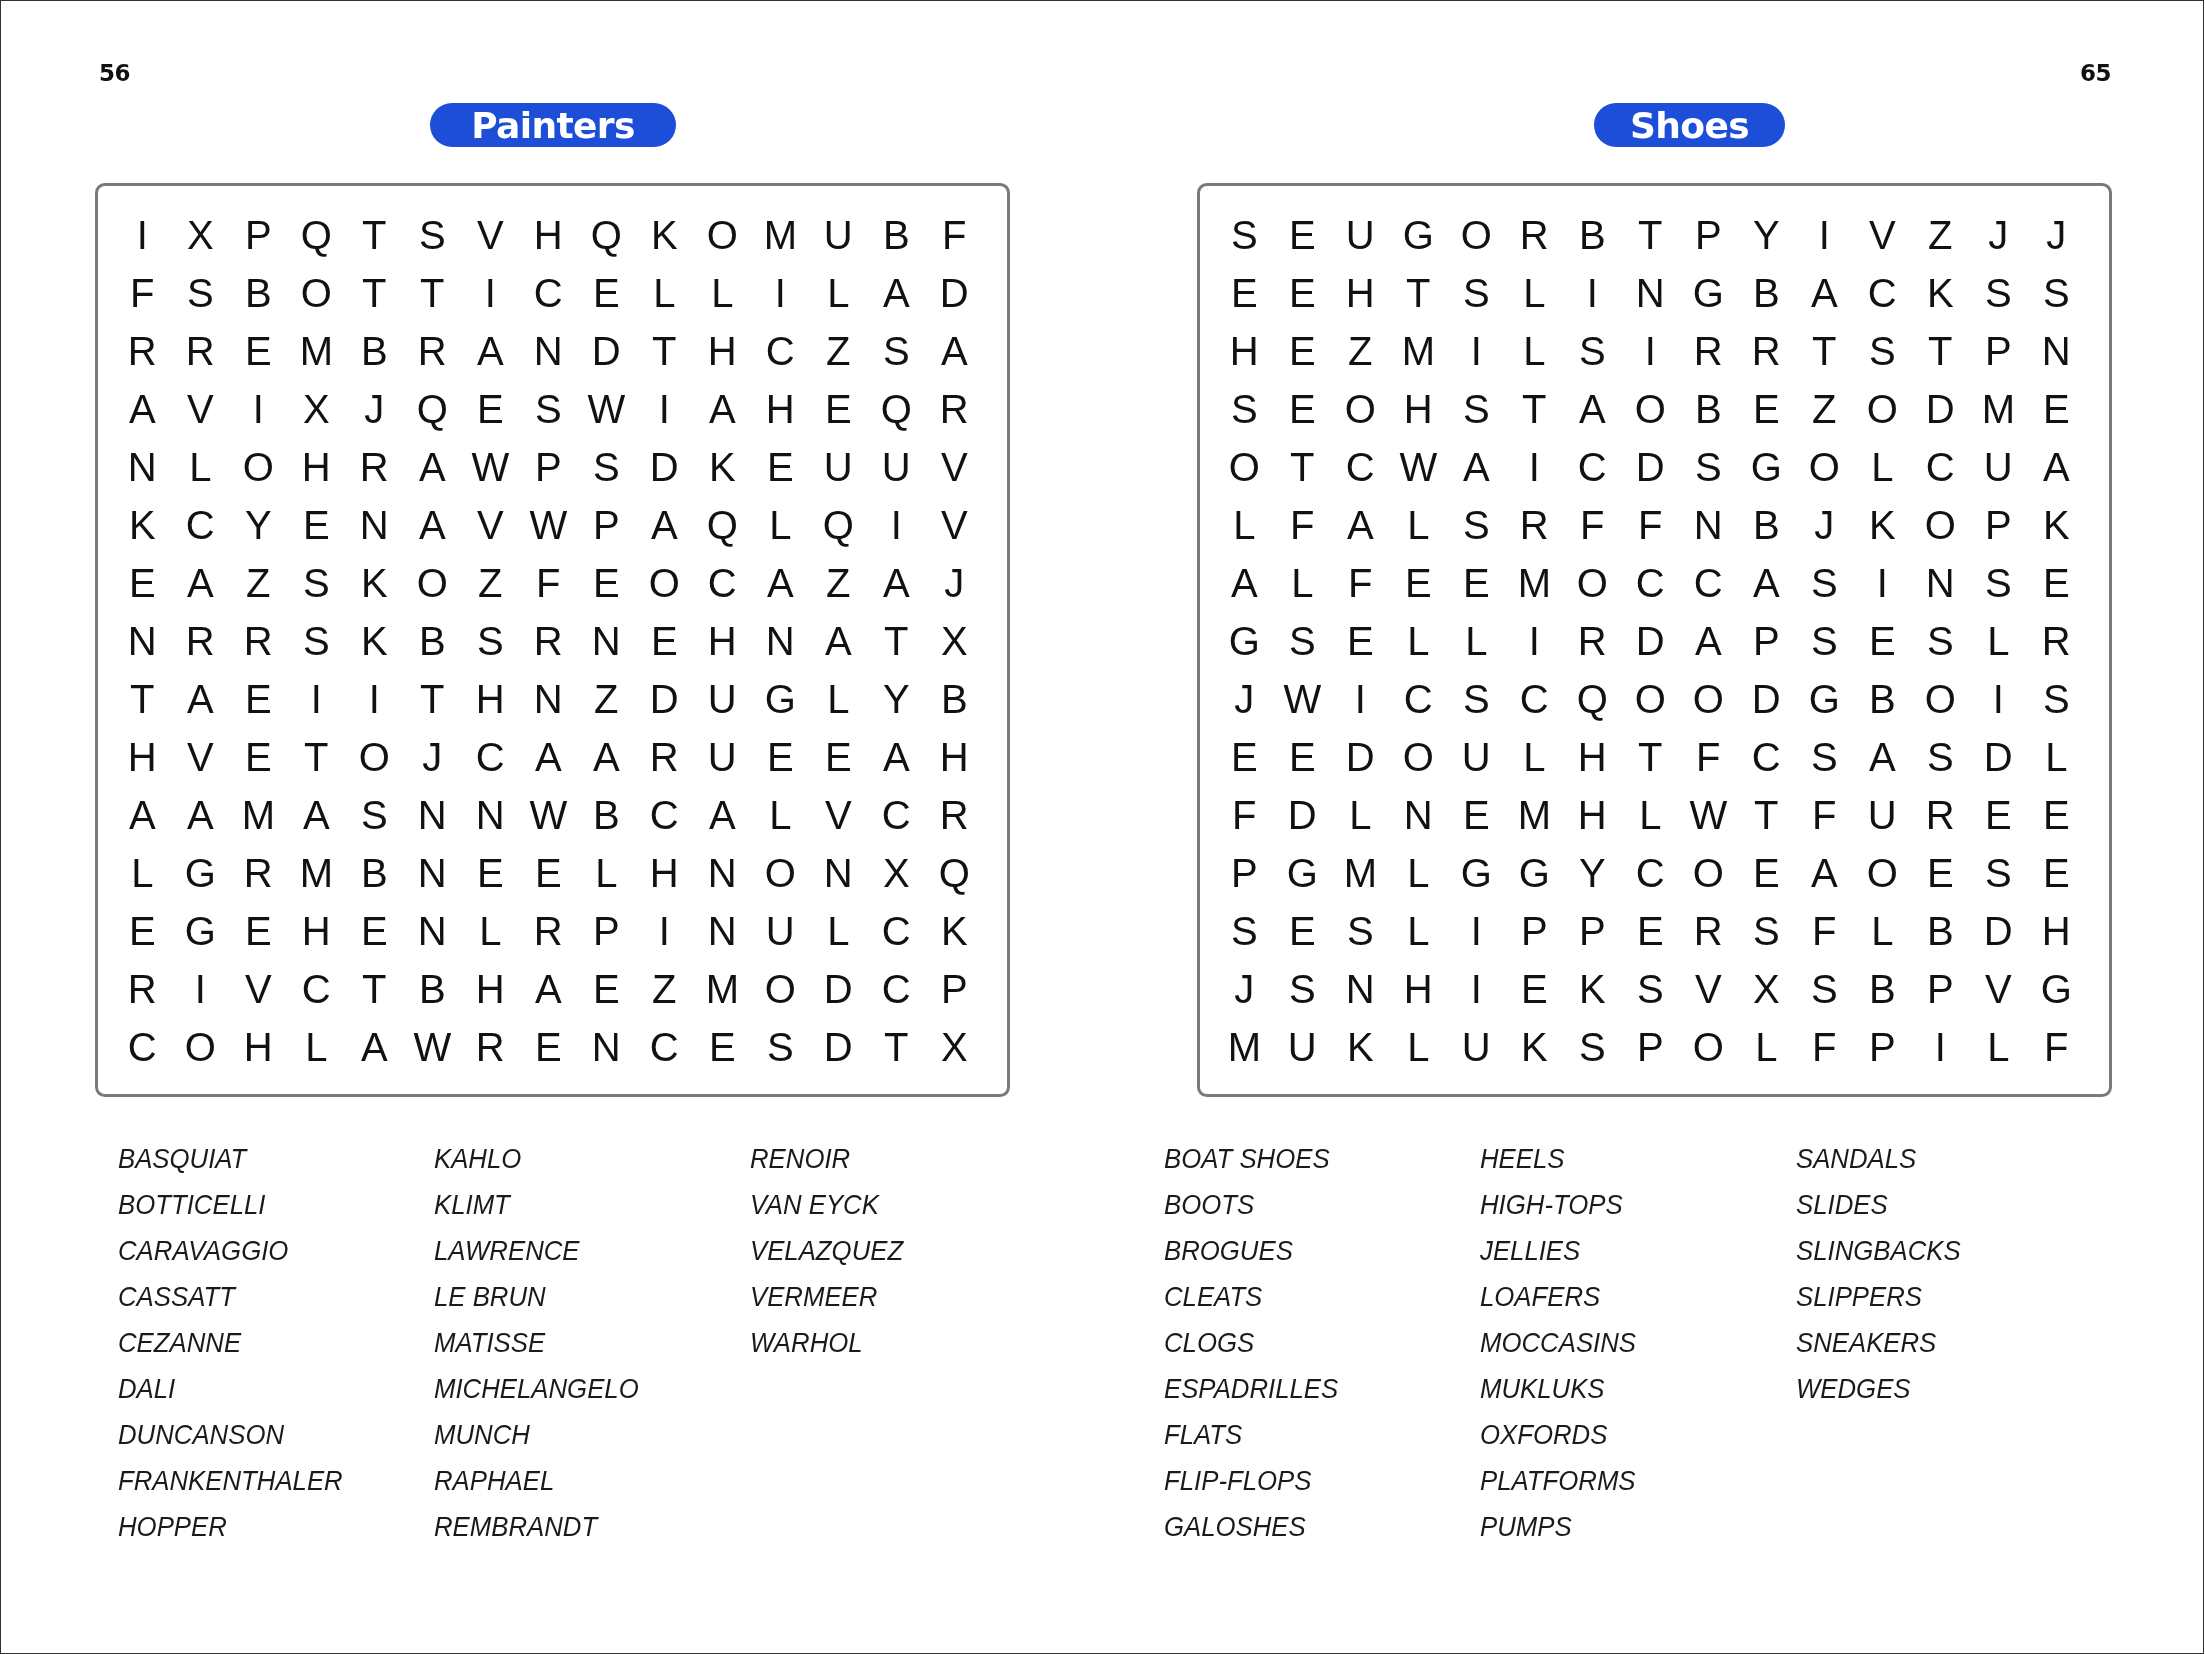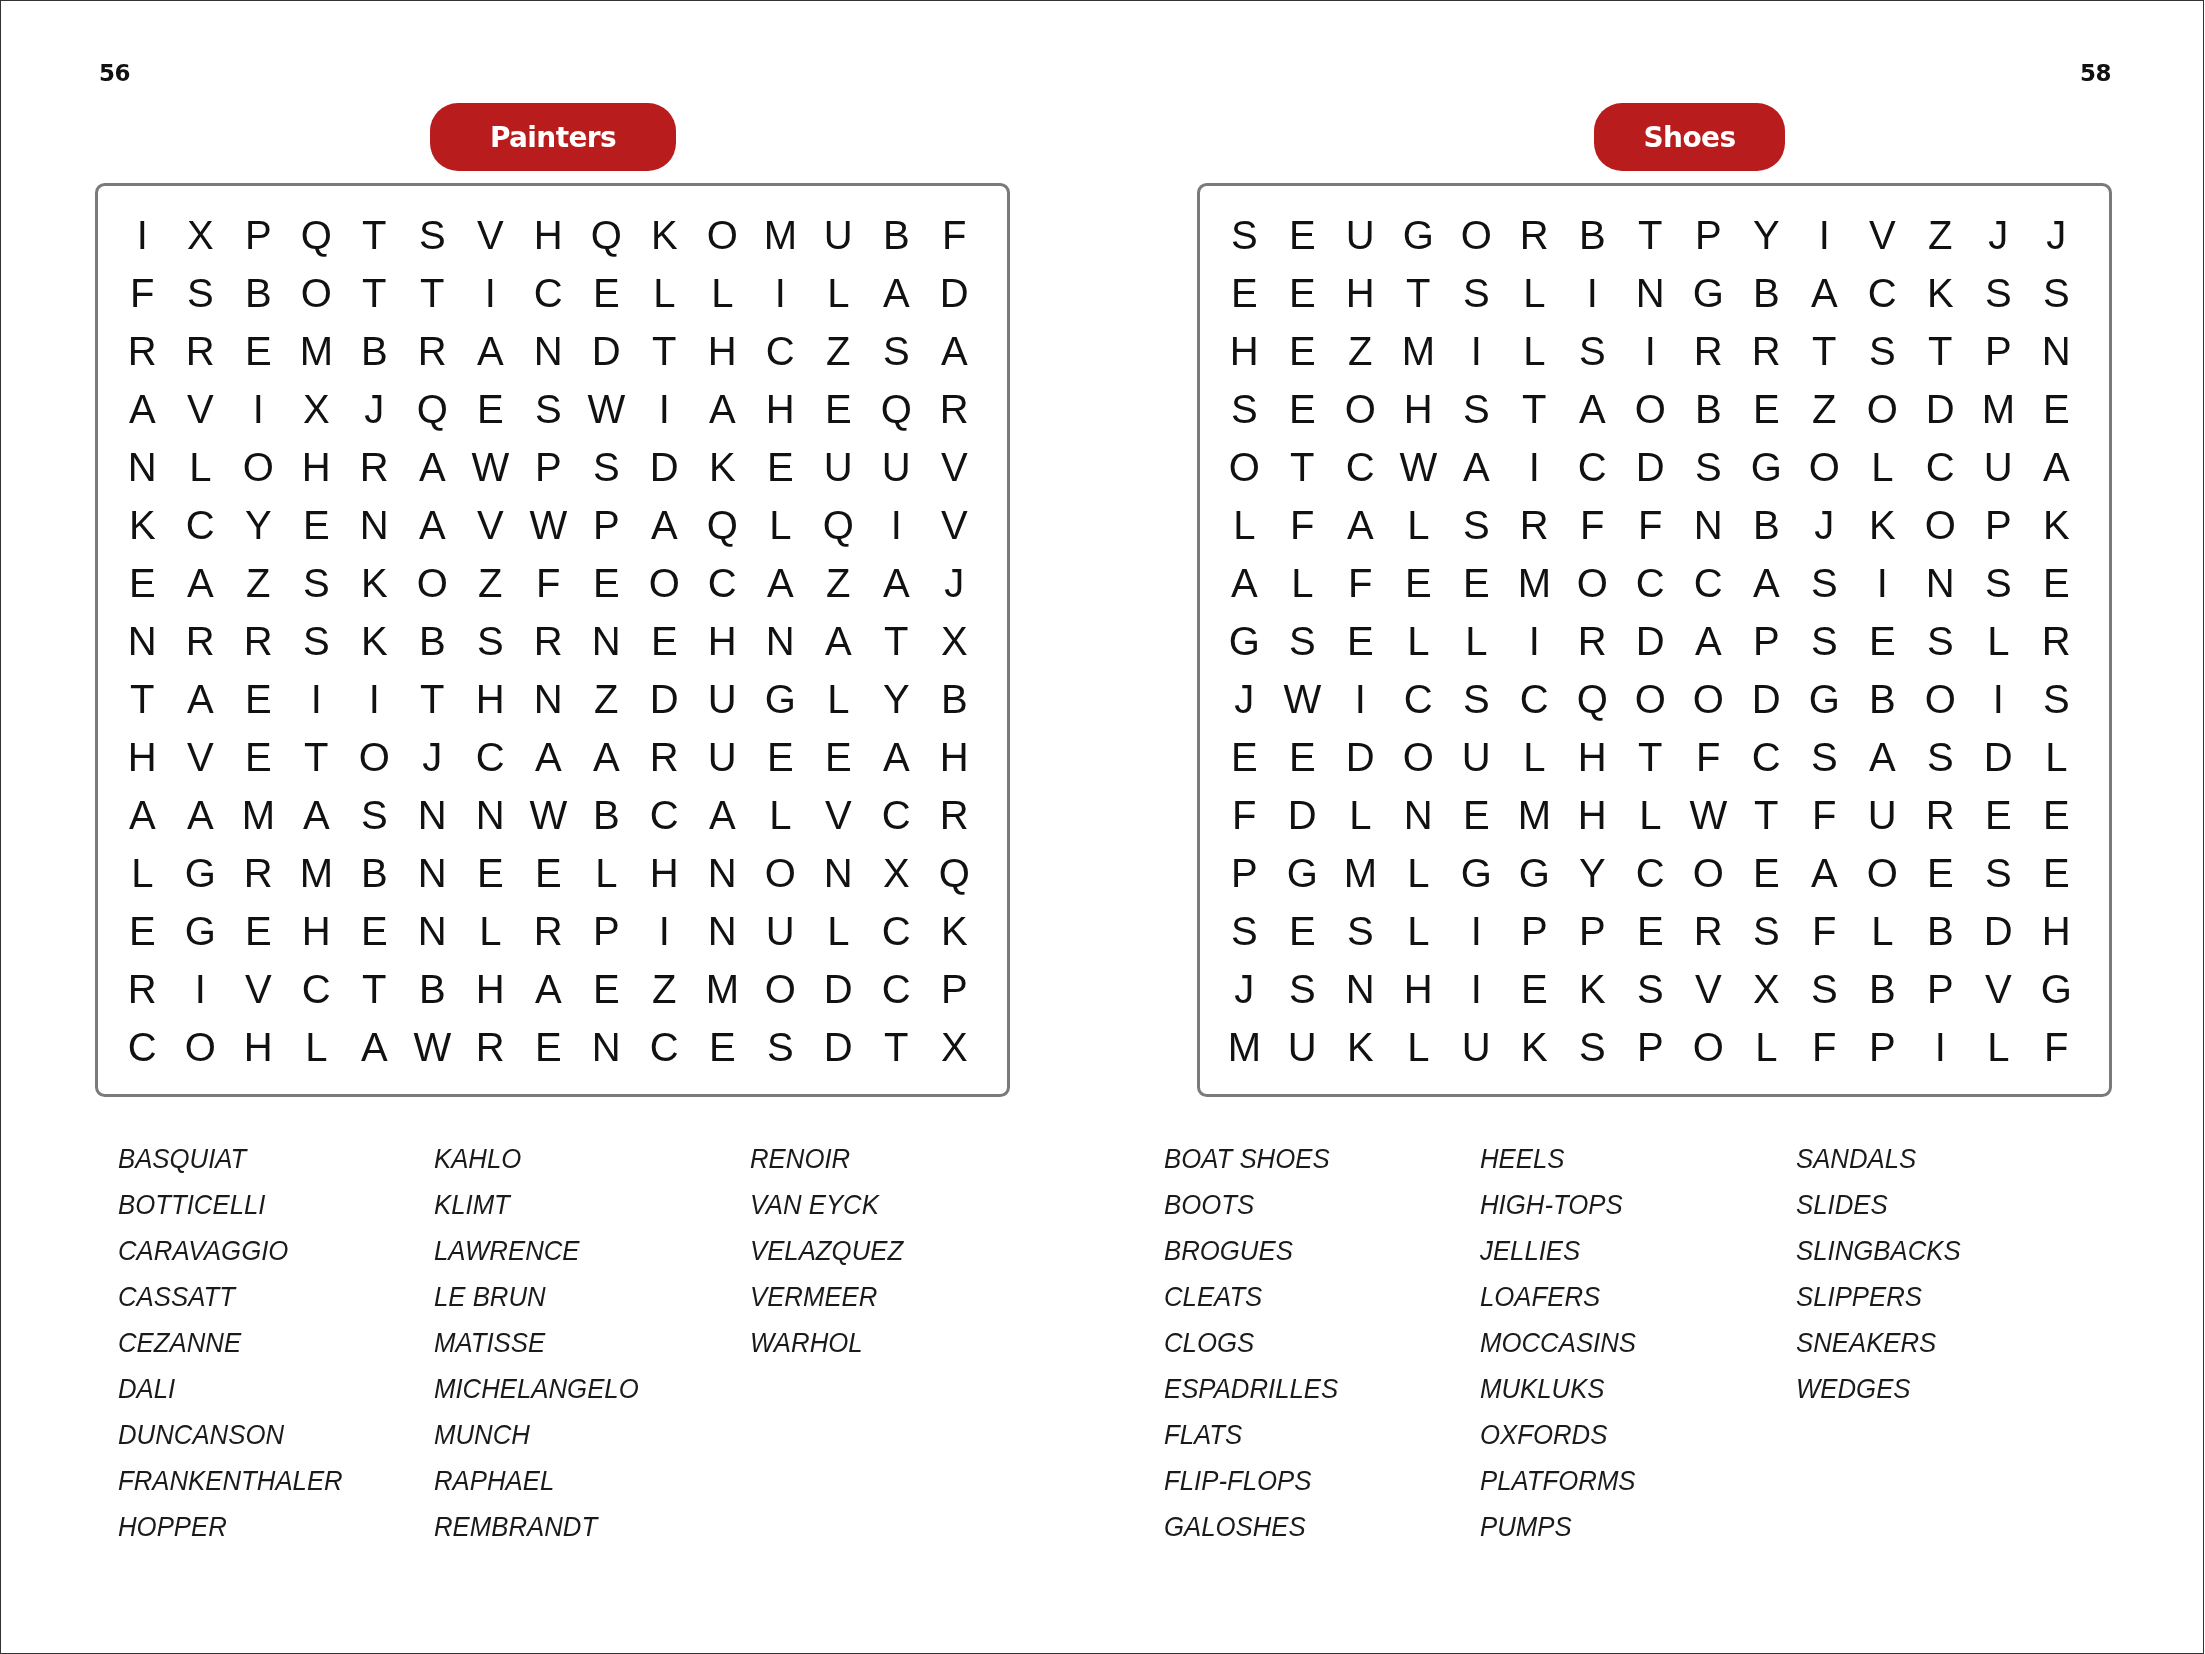--- a/index.html
+++ b/index.html
@@ -2,24 +2,24 @@
 <html style="font-size:9.8px"><head>
 <meta charset="utf-8">
 <style>
   html, body { margin: 0; padding: 0; background: #ffffff; }
   body { width: 2205px; height: 1655px; position: relative; overflow: hidden;
          font-family: "Liberation Sans", "DejaVu Sans", sans-serif; color: #1a1a1a; }
   .spread { position: absolute; left: 0; top: 0; width: 2204px; height: 1654px;
             border: 0.6px solid #333; box-sizing: border-box; }
   .page-num { position: absolute; top: 59px; font-family: "DejaVu Sans", sans-serif;
               font-weight: bold; font-size: 23px; color: #111; letter-spacing: -0.6px; }
-  .pill { position: absolute; top: 102px; height: 68px; border-radius: 28px;
-          background: #b91c1c; color: #ffffff; display: flex; align-items: center;
+  .pill { position: absolute; top: 102px; height: 44px; border-radius: 28px;
+          background: #1d4ed8; color: #ffffff; display: flex; align-items: center;
           justify-content: center; font-family: "DejaVu Sans", sans-serif;
-          font-weight: bold; font-size: 28px; letter-spacing: -0.6px; }
+          font-weight: bold; font-size: 36px; letter-spacing: -0.6px; }
   .grid-box { position: absolute; top: 182px; width: 915px; height: 914px;
               border: 3.1px solid #7a7a7a; border-radius: 9.8px; box-sizing: border-box;
               background: #fff; }
   .grid { position: absolute; left: 15.3px; top: 20px; display: grid;
           grid-template-columns: repeat(15, 58px); grid-auto-rows: 58px; }
   .cell { display: flex; align-items: center; justify-content: center;
           font-family: "Liberation Sans", sans-serif; font-size: 40px; color: #111;
           cursor: pointer; user-select: none; }
   .wordlist { position: absolute; top: 1139px; display: grid;
               grid-template-columns: 316px 316px 316px; grid-auto-flow: column;
@@ -291,21 +291,21 @@
         <div class="word">VERMEER</div>
         <div class="word">WARHOL</div>
         <div class="word empty"></div>
         <div class="word empty"></div>
         <div class="word empty"></div>
         <div class="word empty"></div>
       </div>
   </div>
 
   <div>
-    <div class="page-num" style="left:2079px;">58</div>
+    <div class="page-num" style="left:2079px;">65</div>
     <div class="pill" style="left:1593px; width:191px;">Shoes</div>
     <div class="grid-box" style="left:1196px;">
       <div class="grid" id="grid-right">
           <div class="cell">S</div>
           <div class="cell">E</div>
           <div class="cell">U</div>
           <div class="cell">G</div>
           <div class="cell">O</div>
           <div class="cell">R</div>
           <div class="cell">B</div>

